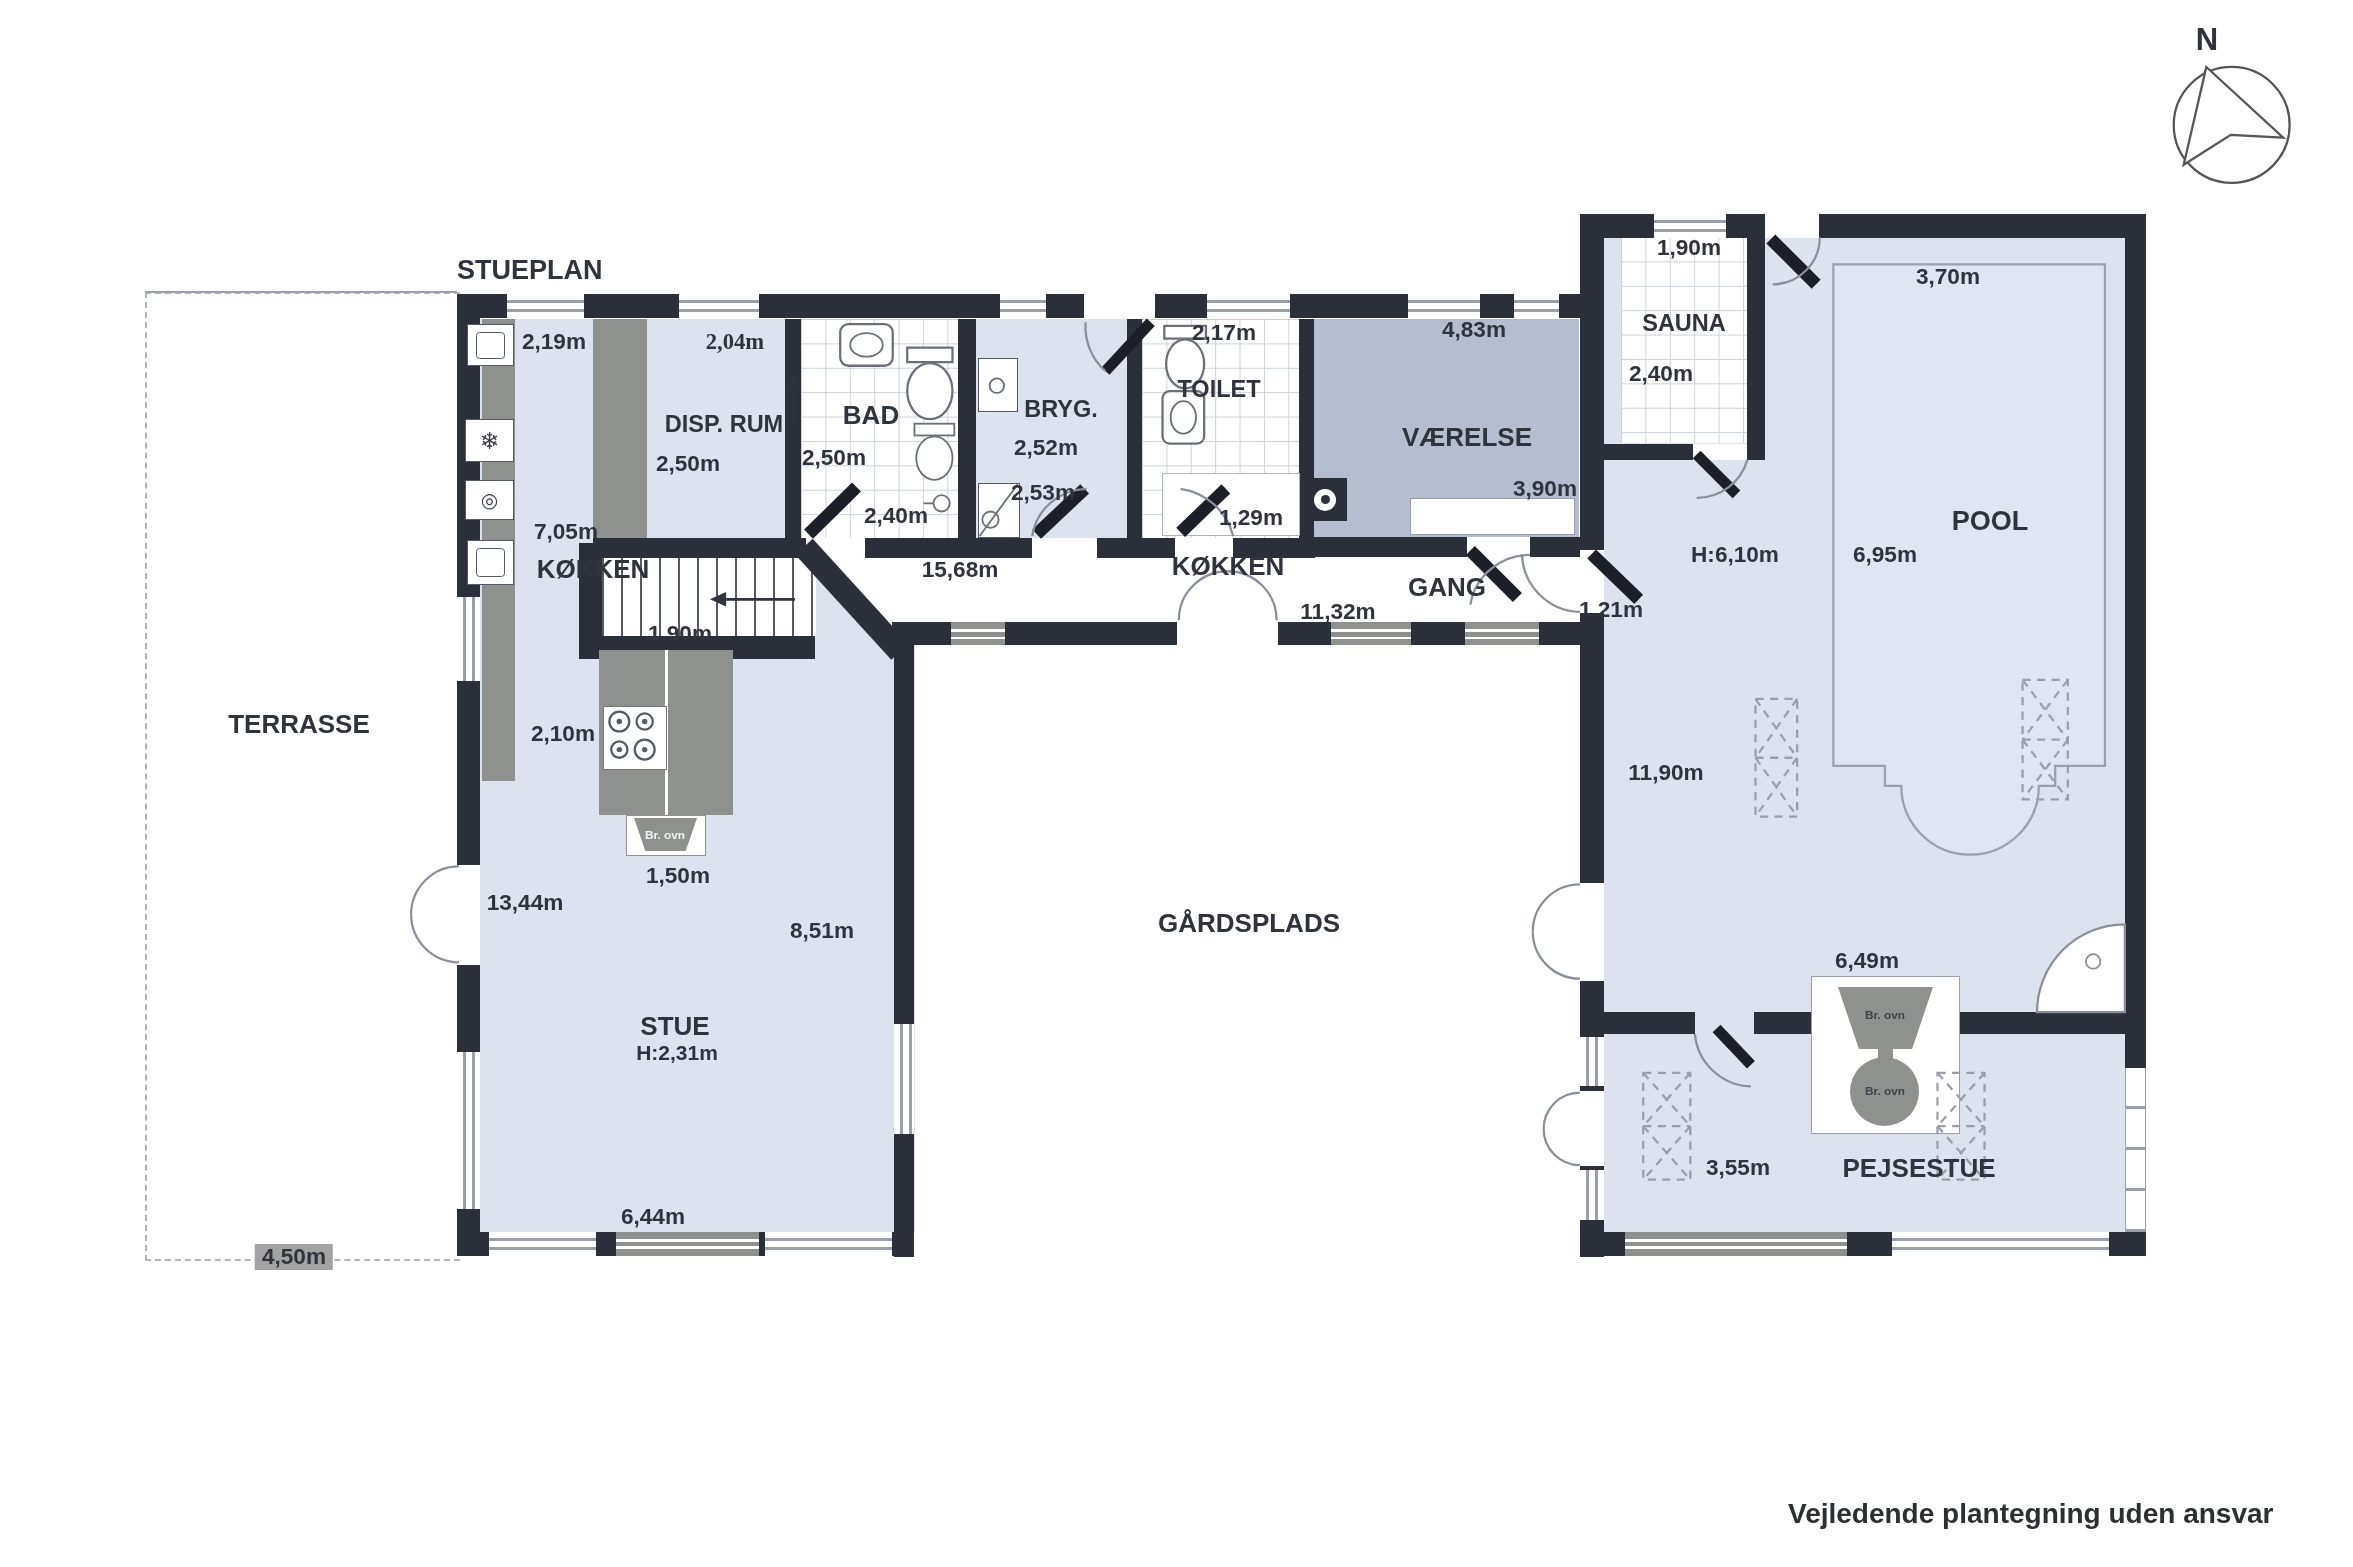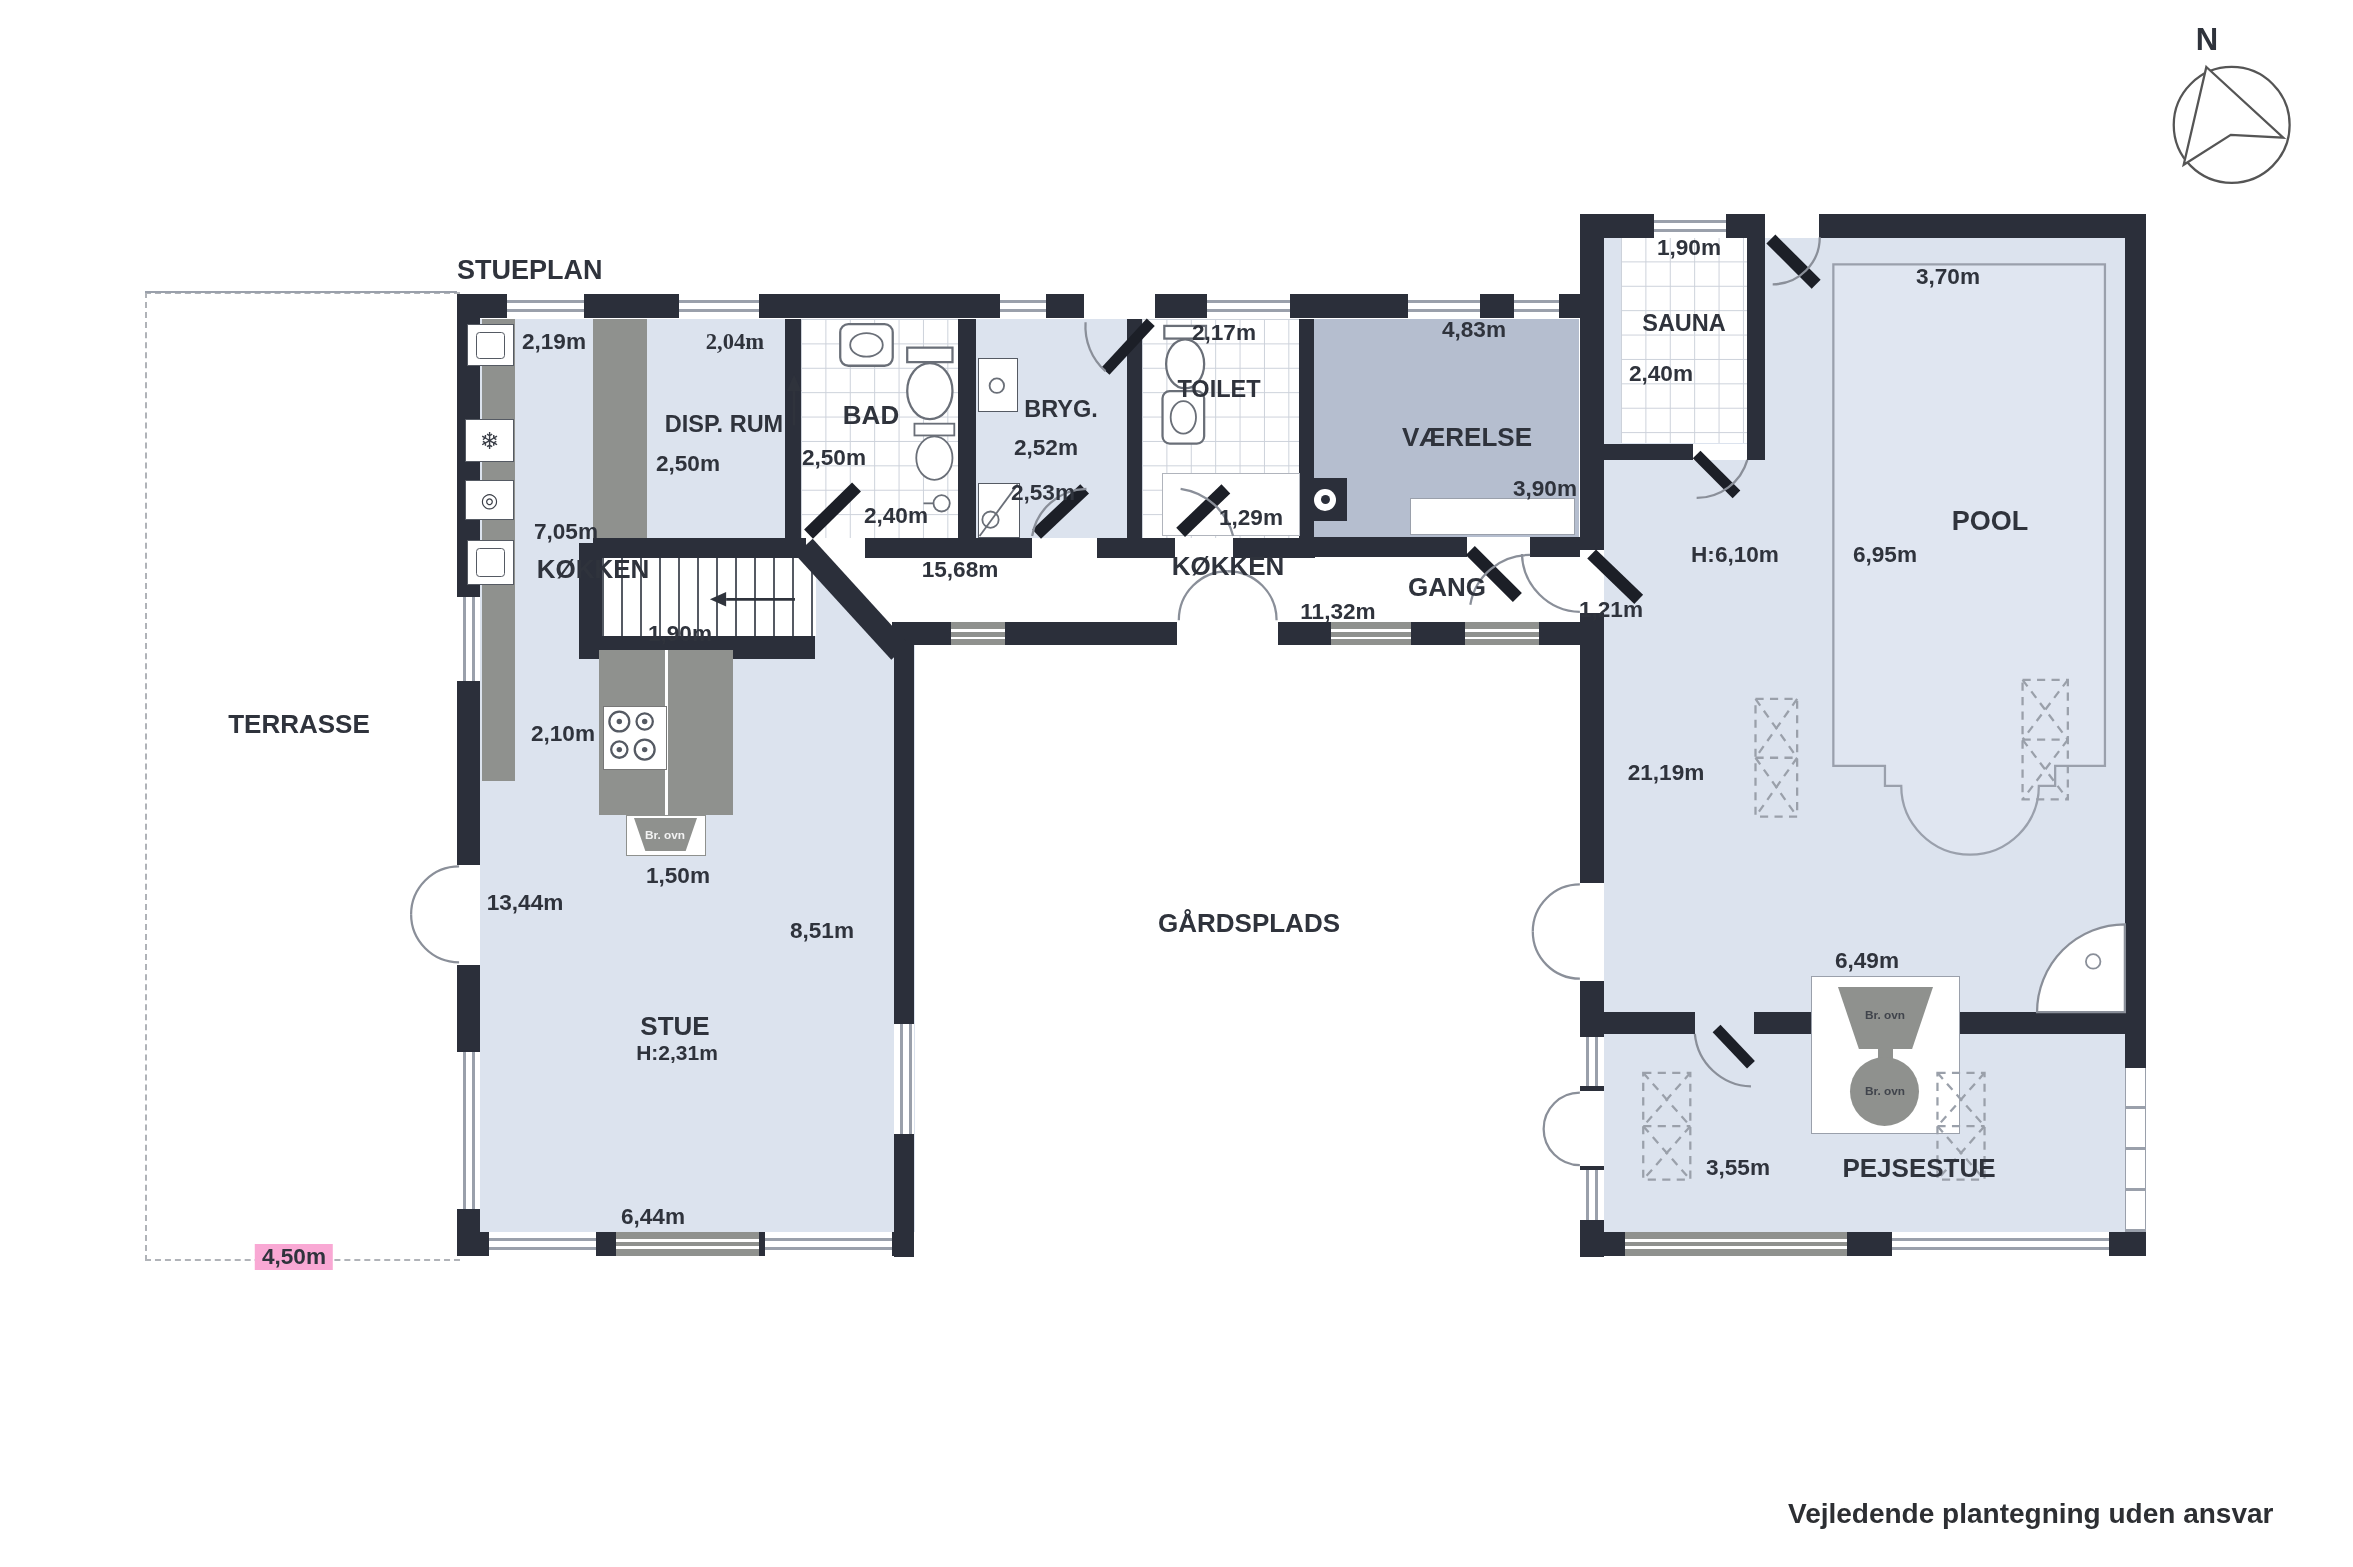--- a/index.html
+++ b/index.html
@@ -21,21 +21,21 @@
         background-image:linear-gradient(90deg,transparent 0 6.3px,#9aa0ab 6.3px 9px,transparent 9px 15.4px,#9aa0ab 15.4px 18px,transparent 18px);}
   .bandH{position:absolute;background:#8f918e;
         background-image:linear-gradient(180deg,transparent 0 7.2px,#fff 7.2px 10px,transparent 10px 14.5px,#fff 14.5px 17px,transparent 17px);}
   .bandV{position:absolute;background:#fff;
         background-image:repeating-linear-gradient(180deg,#fff 0 38px,#9aa0ab 38px 41px);
         border-left:1.8px solid #9aa0ab;border-right:1.8px solid #9aa0ab;box-sizing:border-box;}
   .lbl{position:absolute;transform:translate(-50%,-50%);font-weight:bold;white-space:nowrap;
        color:#2f333c;}
   .s25{font-size:22.6px;} .s27{font-size:26px;} .s29{font-size:26px;} .s23{font-size:21px;}
   .s13{font-size:11.8px;line-height:11.8px;text-align:center;font-weight:bold;color:#40444c;}
-  .chip{background:#f9a8d4;padding:0 7.2px;}
+  .chip{background:#a3a3a3;padding:0 7.2px;}
   .outline{position:absolute;border:1.8px solid #9aa0ab;background:#fff;box-sizing:border-box;}
   .stairs{position:absolute;background:#fff;
         background-image:repeating-linear-gradient(90deg,#555a63 0 1.8px,transparent 1.8px 19px);}
   .appl{position:absolute;background:#fff;border:1.8px solid #555a63;box-sizing:border-box;
         display:flex;align-items:center;justify-content:center;font-size:23.5px;color:#3c4049;}
   svg{position:absolute;left:0;top:0;}
 </style>
 </head>
 <body>
 
@@ -314,21 +314,21 @@
   <div class="lbl s25" style="left:1563px;top:610px;margin-left:48px;">1,21m</div>
 
   <div class="lbl" style="left:1684px;top:323px;font-size:23.5px;">SAUNA</div>
   <div class="lbl s25" style="left:1689px;top:248px;">1,90m</div>
   <div class="lbl s25" style="left:1661px;top:374px;">2,40m</div>
 
   <div class="lbl" style="left:1990px;top:521px;font-size:27px;">POOL</div>
   <div class="lbl s25" style="left:1948px;top:277px;">3,70m</div>
   <div class="lbl s25" style="left:1735px;top:555px;">H:6,10m</div>
   <div class="lbl s25" style="left:1885px;top:555px;">6,95m</div>
-  <div class="lbl s25" style="left:1666px;top:773px;">21,19m</div>
+  <div class="lbl s25" style="left:1666px;top:773px;">11,90m</div>
 
   <div class="lbl s27" style="left:1919px;top:1168px;">PEJSESTUE</div>
   <div class="lbl s25" style="left:1867px;top:961px;">6,49m</div>
   <div class="lbl s25" style="left:1738px;top:1168px;">3,55m</div>
 
   <div class="lbl" style="left:2207px;top:40px;font-size:31px;">N</div>
 
   <div class="abs" style="left:1788px;top:1498px;font-size:28px;font-weight:600;color:#2d2f33;">Vejledende plantegning uden ansvar</div>
 </div>
 

